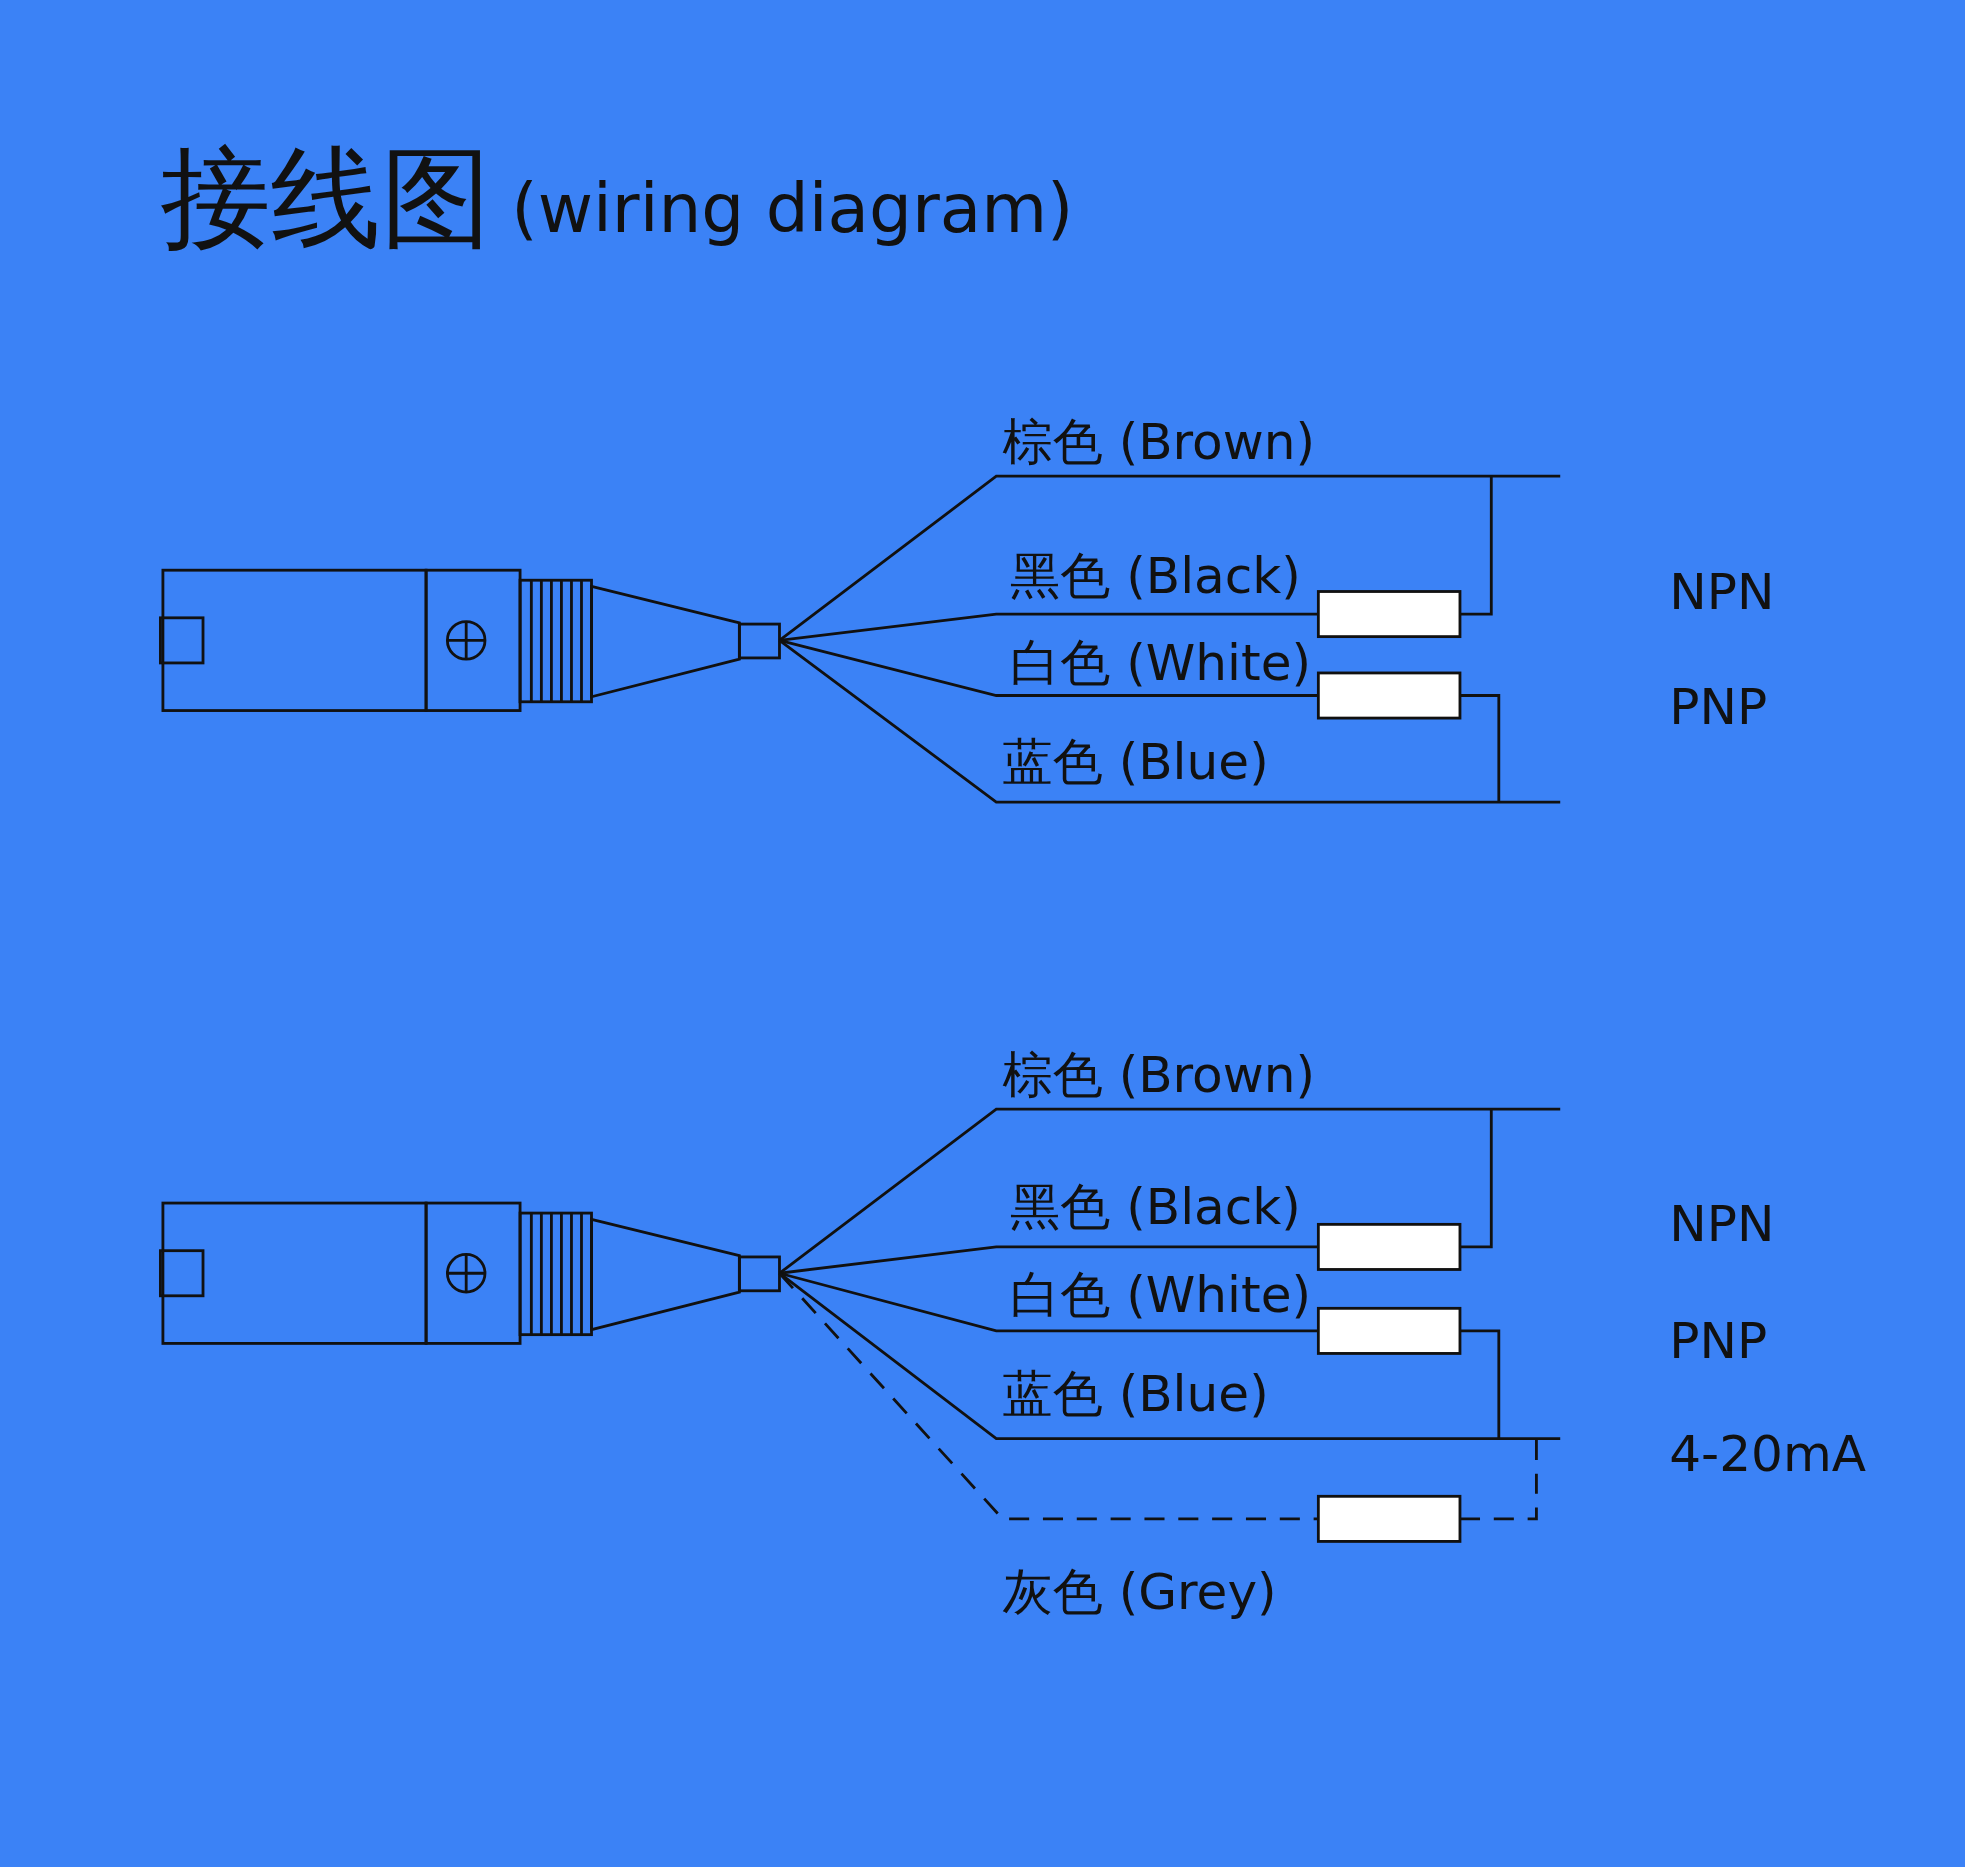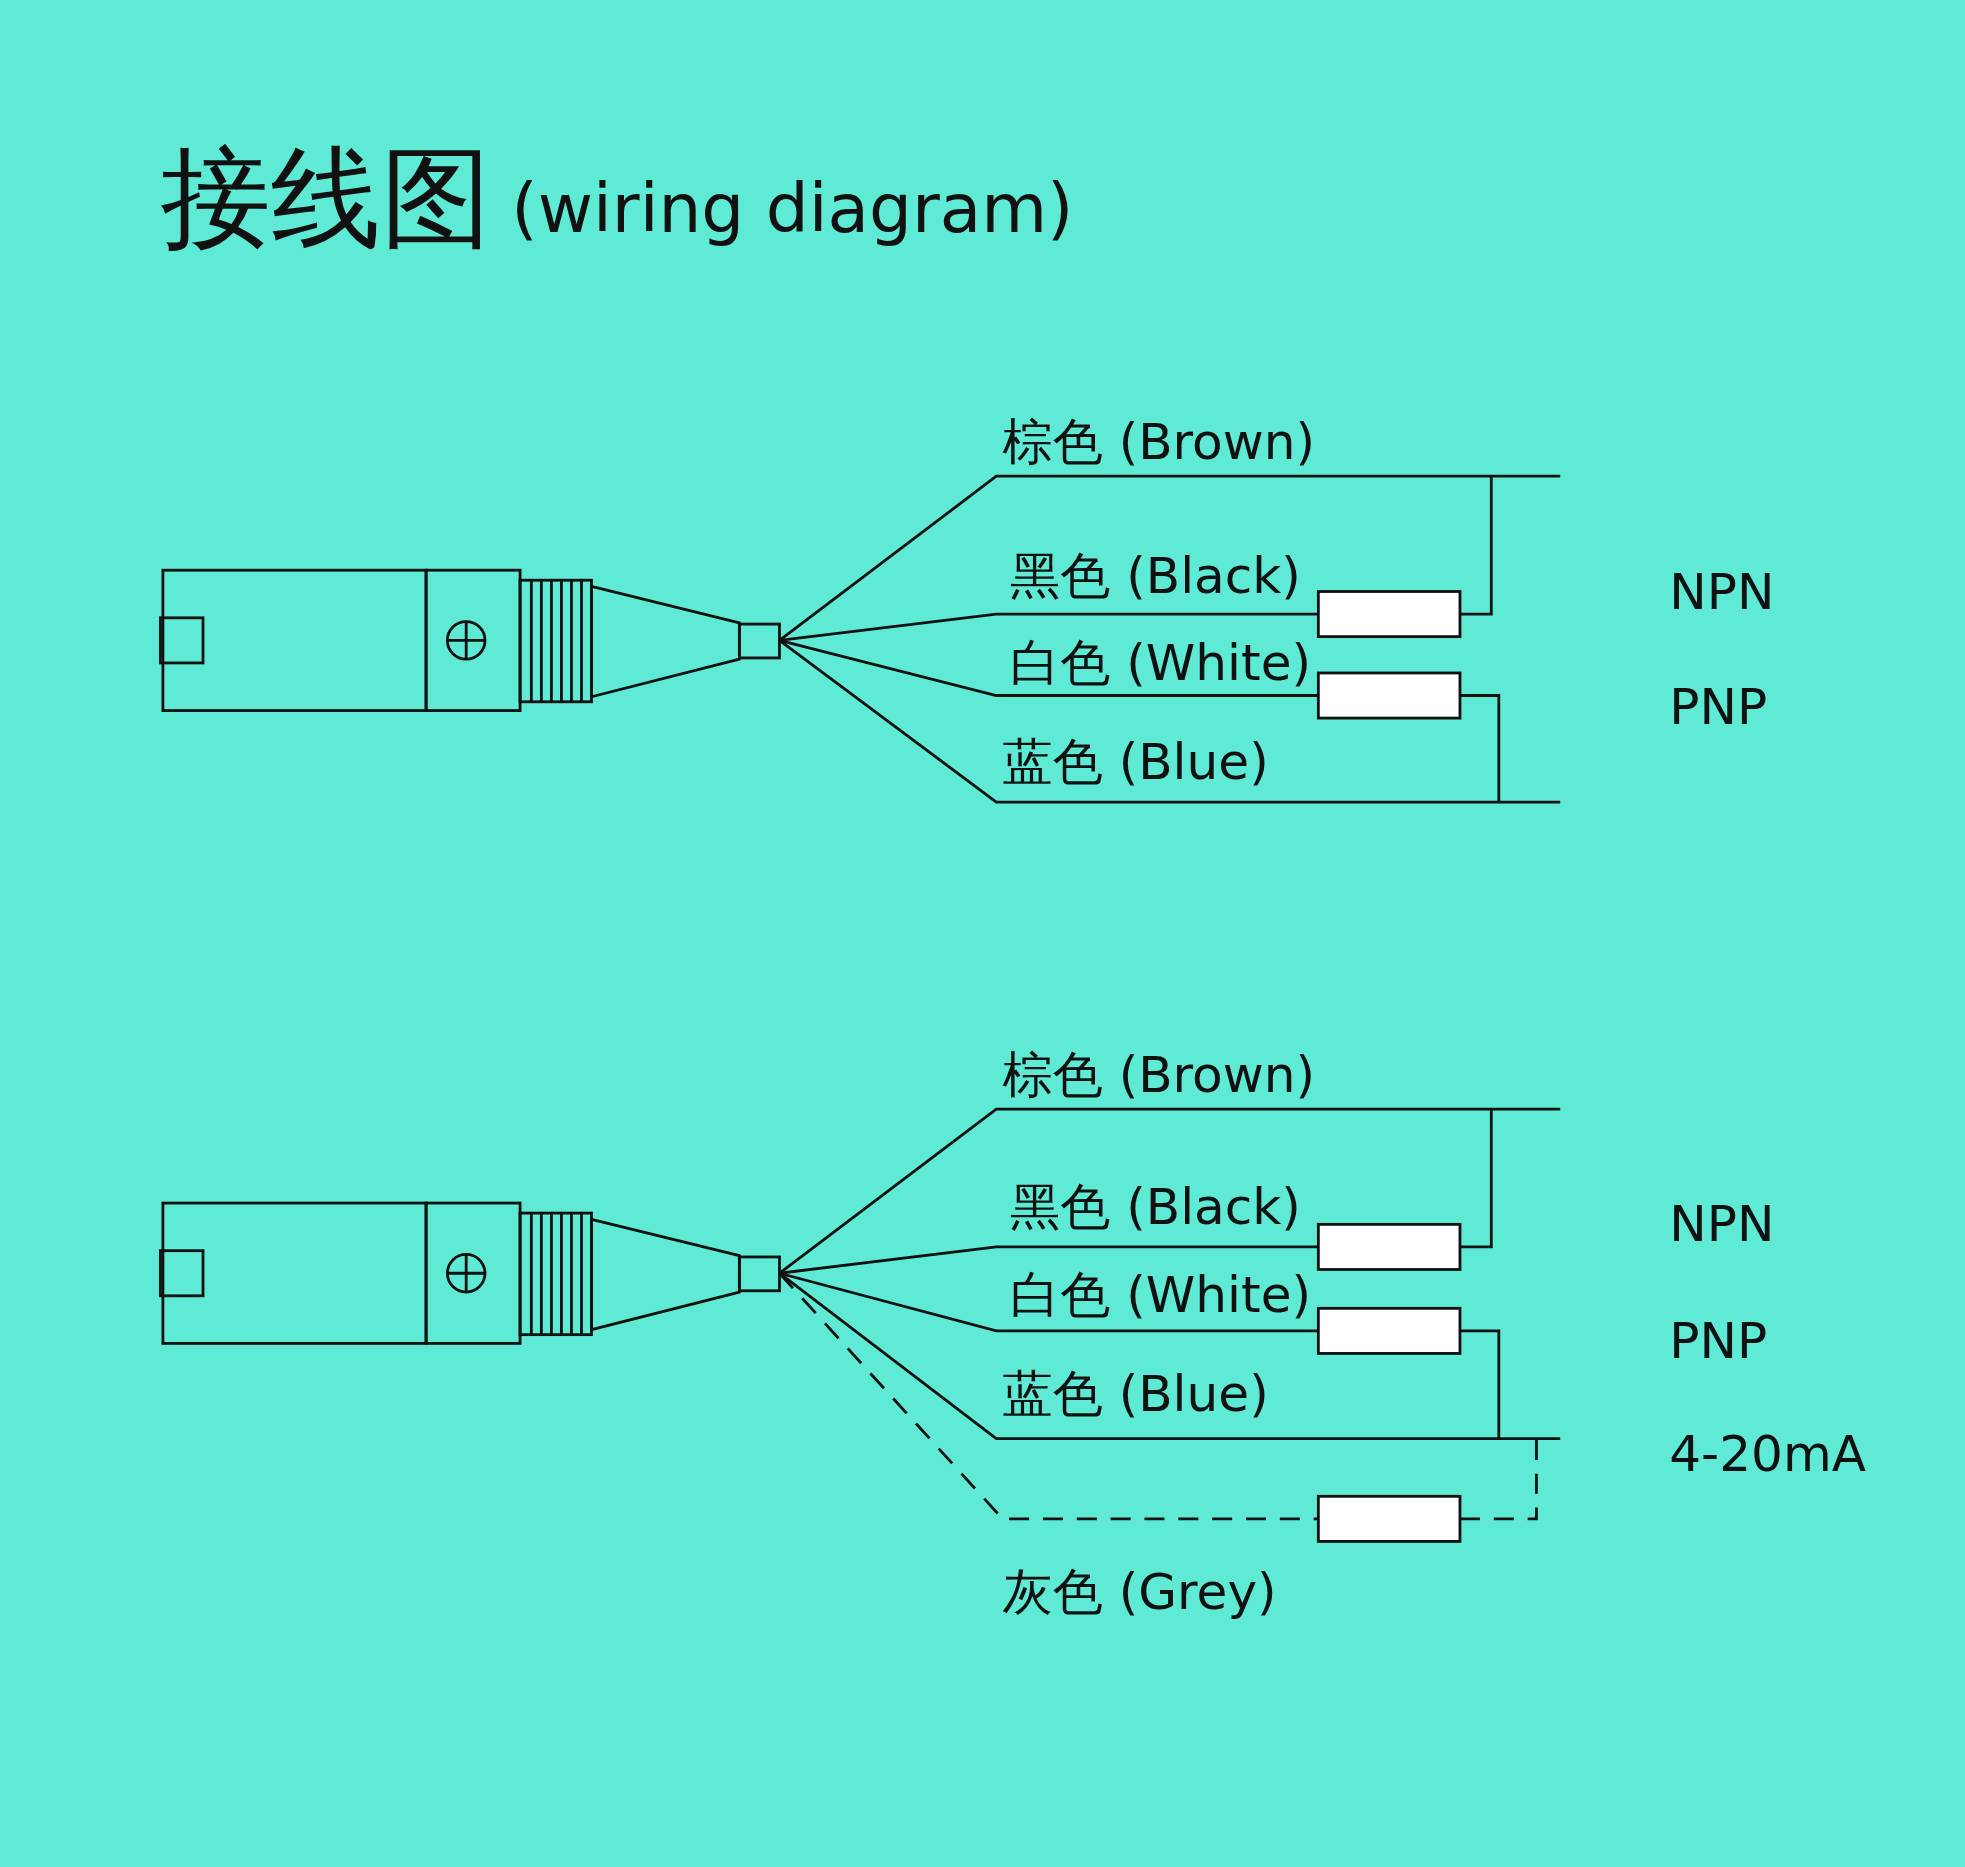--- a/index.html
+++ b/index.html
@@ -1,16 +1,16 @@
 <!DOCTYPE html>
 <html style="font-size:10px"><head>
 <meta charset="utf-8">
 <style>
   html, body { margin: 0; padding: 0; background: #ffffff; }
-  .page { width: 100%; background: #5eead4; text-align: right; }
+  .page { width: 100%; background: #3b82f6; text-align: right; }
   svg { display: block; width: 100%; height: auto; }
 
   .ln      { fill: none; stroke: #111111; stroke-width: 2.25; stroke-linejoin: miter; stroke-linecap: butt; }
   .boxfill { fill: #ffffff; stroke: #111111; stroke-width: 2.25; }
   .dash    { stroke-dasharray: 16 11; }
 
   text { font-family: "DejaVu Sans", sans-serif; fill: #111111; }
   .lbl   { font-size: 40px; }
   .out   { font-size: 40px; }
   .t-zh  { font-size: 88px; }

